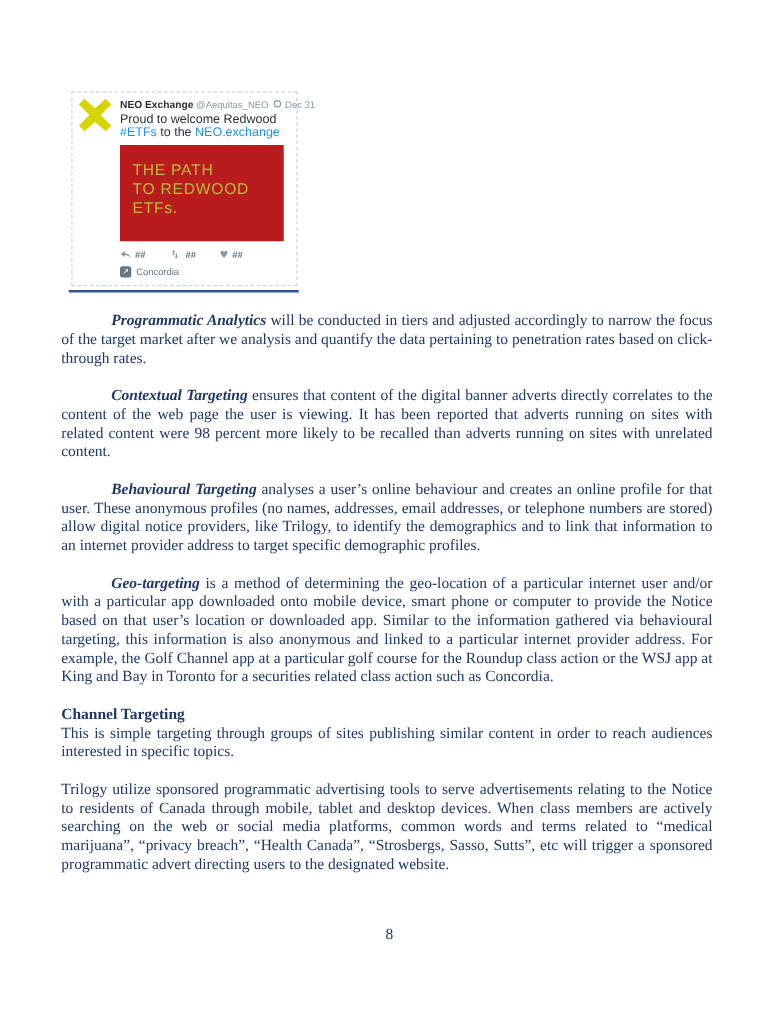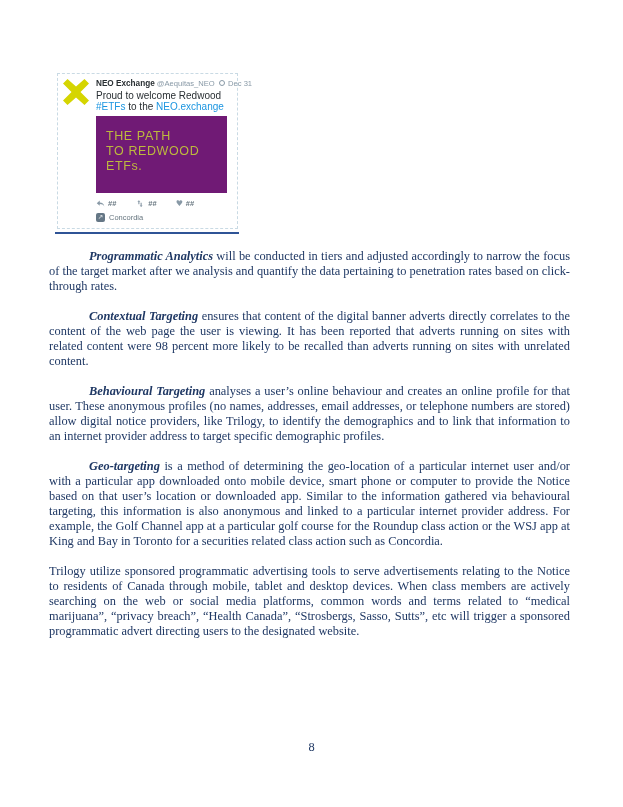--- a/index.html
+++ b/index.html
@@ -48,21 +48,21 @@
   .tweet-body {
     font-size:10px; line-height:11px;
     color:#292f33;
     margin-top:1px;
     width:140px;
   }
   .tweet-link { color:#1b95e0; text-decoration:none; cursor:pointer; }
   .tweet-image {
     margin-top:4px;
     width:131px; height:77px;
-    background:#701a75;
+    background:#b91c1c;
     padding:13px 0 0 10px;
     cursor:pointer;
   }
   .tweet-image .img-line {
     font-size:12.5px; line-height:15px;
     color:#bdb93e;
     letter-spacing:0.6px;
     font-weight:400;
   }
   .tweet-actions {
@@ -170,20 +170,24 @@
 
 
   <p class="doc-text para"><b class="lead">Programmatic Analytics</b><span> will be conducted in tiers and adjusted accordingly to narrow the focus of the target market after we analysis and quantify the data pertaining to penetration rates based on click-through rates.</span></p>
 
   <p class="doc-text para"><b class="lead">Contextual Targeting</b><span> ensures that content of the digital banner adverts directly correlates to the content of the web page the user is viewing. It has been reported that adverts running on sites with related content were 98 percent more likely to be recalled than adverts running on sites with unrelated content.</span></p>
 
   <p class="doc-text para"><b class="lead">Behavioural Targeting</b><span> analyses a user’s online behaviour and creates an online profile for that user. These anonymous profiles (no names, addresses, email addresses, or telephone numbers are stored) allow digital notice providers, like Trilogy, to identify the demographics and to link that information to an internet provider address to target specific demographic profiles.</span></p>
 
   <p class="doc-text para"><b class="lead">Geo-targeting</b><span> is a method of determining the geo-location of a particular internet user and/or with a particular app downloaded onto mobile device, smart phone or computer to provide the Notice based on that user’s location or downloaded app. Similar to the information gathered via behavioural targeting, this information is also anonymous and linked to a particular internet provider address.  For example, the Golf Channel app at a particular golf course for the Roundup class action or the WSJ app at King and Bay in Toronto for a securities related class action such as Concordia.</span></p>
 
+  <div class="doc-text section">
+    <div class="sec-heading">Channel Targeting</div>
+    <div class="sec-text">This is simple targeting through groups of sites publishing similar content in order to reach audiences interested in specific topics.</div>
+  </div>
 
   <div class="doc-text section">
     <div class="sec-text">Trilogy utilize sponsored programmatic advertising tools to serve advertisements relating to the Notice to residents of Canada through mobile, tablet and desktop devices.  When class members are actively searching on the web or social media platforms, common words and terms related to “medical marijuana”, “privacy breach”, “Health Canada”, “Strosbergs, Sasso, Sutts”, etc will trigger a sponsored programmatic advert directing users to the designated website.</div>
   </div>
 
   <div class="page-number">8</div>
 
 </div>
 
 </body></html>

